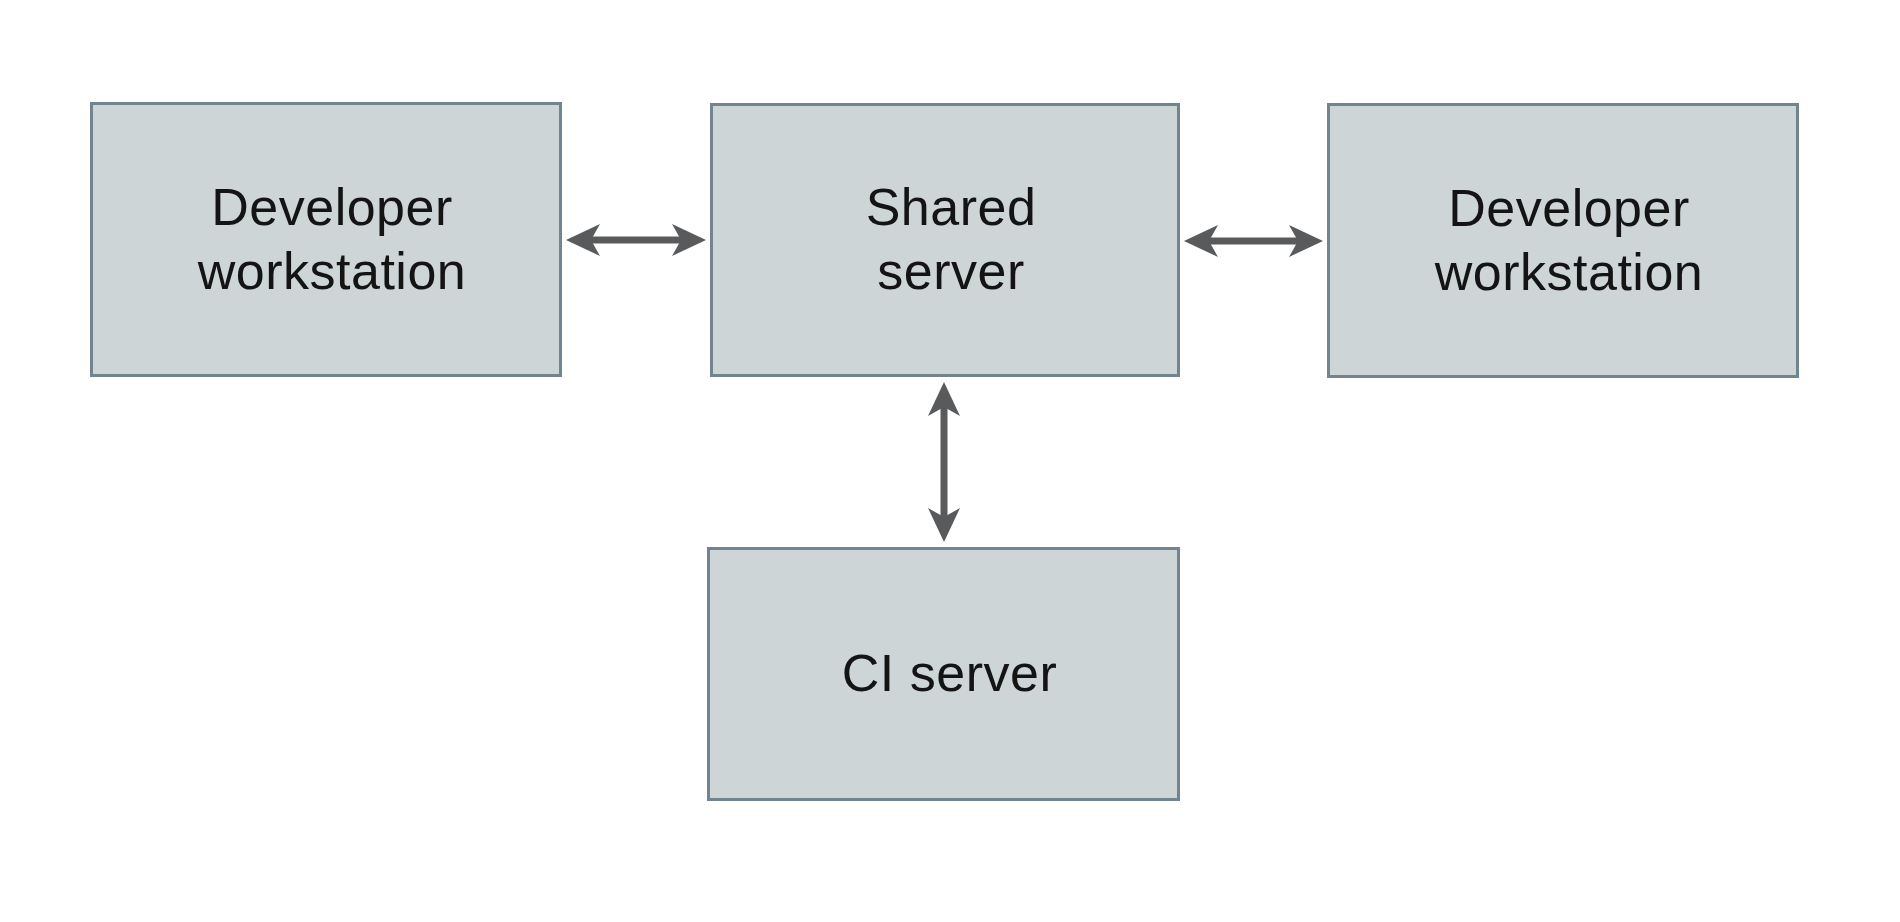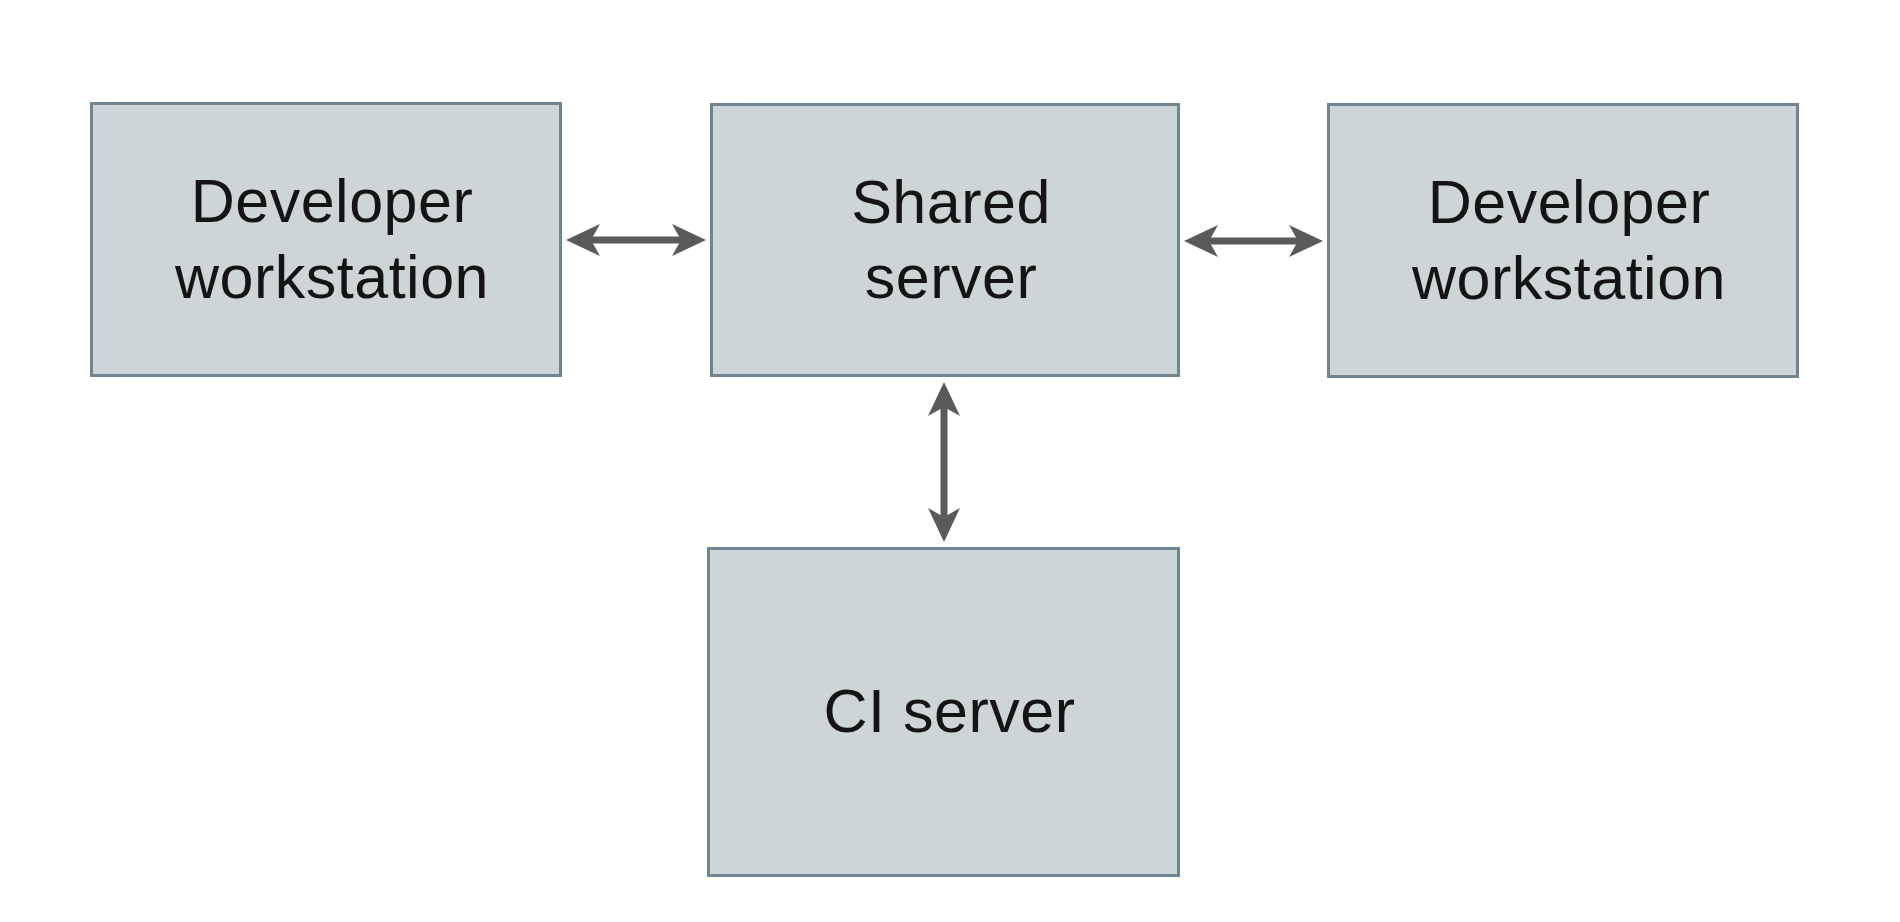--- a/index.html
+++ b/index.html
@@ -31,30 +31,30 @@
     position: absolute;
     background: var(--node-fill);
     border: 3px solid var(--node-border);
     display: flex;
     align-items: center;
     justify-content: center;
     text-align: center;
   }
   .node-label {
     color: var(--text-color);
-    font-size: 61px;
+    font-size: 52px;
     line-height: 1.23;
     letter-spacing: 0.5px;
     margin-left: 12px;
   }
   .node-label .line { display: block; }
   .node-dev-left  { left: 90px;   top: 102px; width: 472px; height: 275px; }
   .node-cache     { left: 710px;  top: 103px; width: 470px; height: 274px; align-items: center; }
   .node-dev-right { left: 1327px; top: 103px; width: 472px; height: 275px; }
-  .node-ci        { left: 707px;  top: 547px; width: 473px; height: 330px; }
+  .node-ci        { left: 707px;  top: 547px; width: 473px; height: 254px; }
   .arrow-shaft { stroke: var(--arrow-color); stroke-width: 7; }
   .arrow-head  { fill: var(--arrow-color); stroke: none; }
 </style>
 </head>
 <body>
 
 <div class="canvas">
 
   <svg class="arrows" viewBox="0 0 1900 922" xmlns="http://www.w3.org/2000/svg">
 

